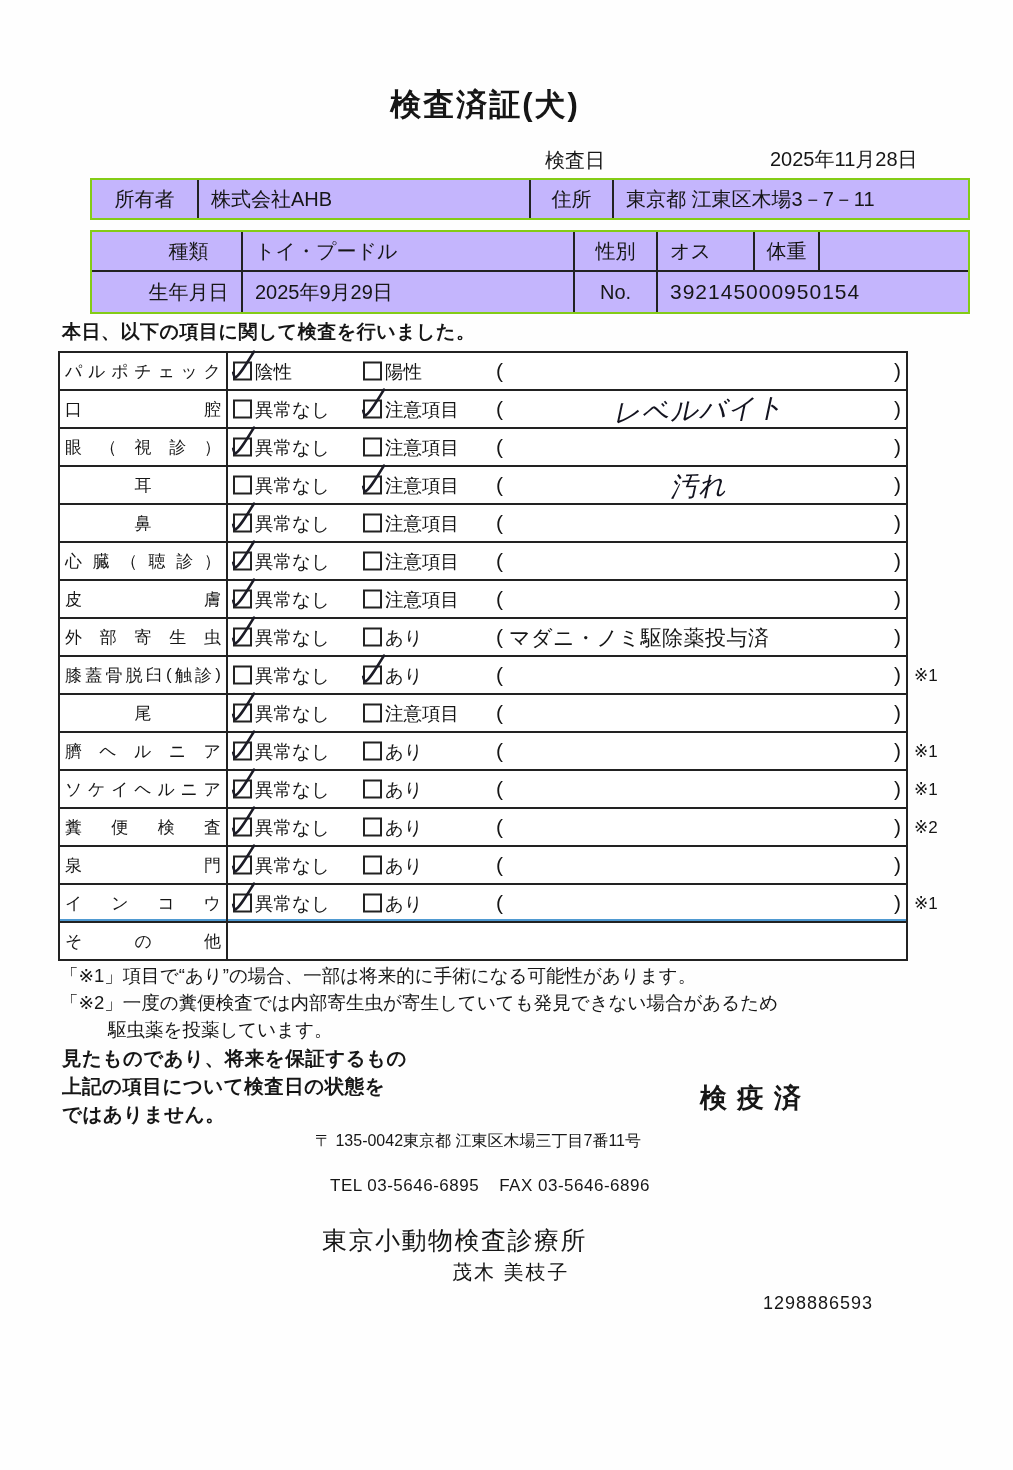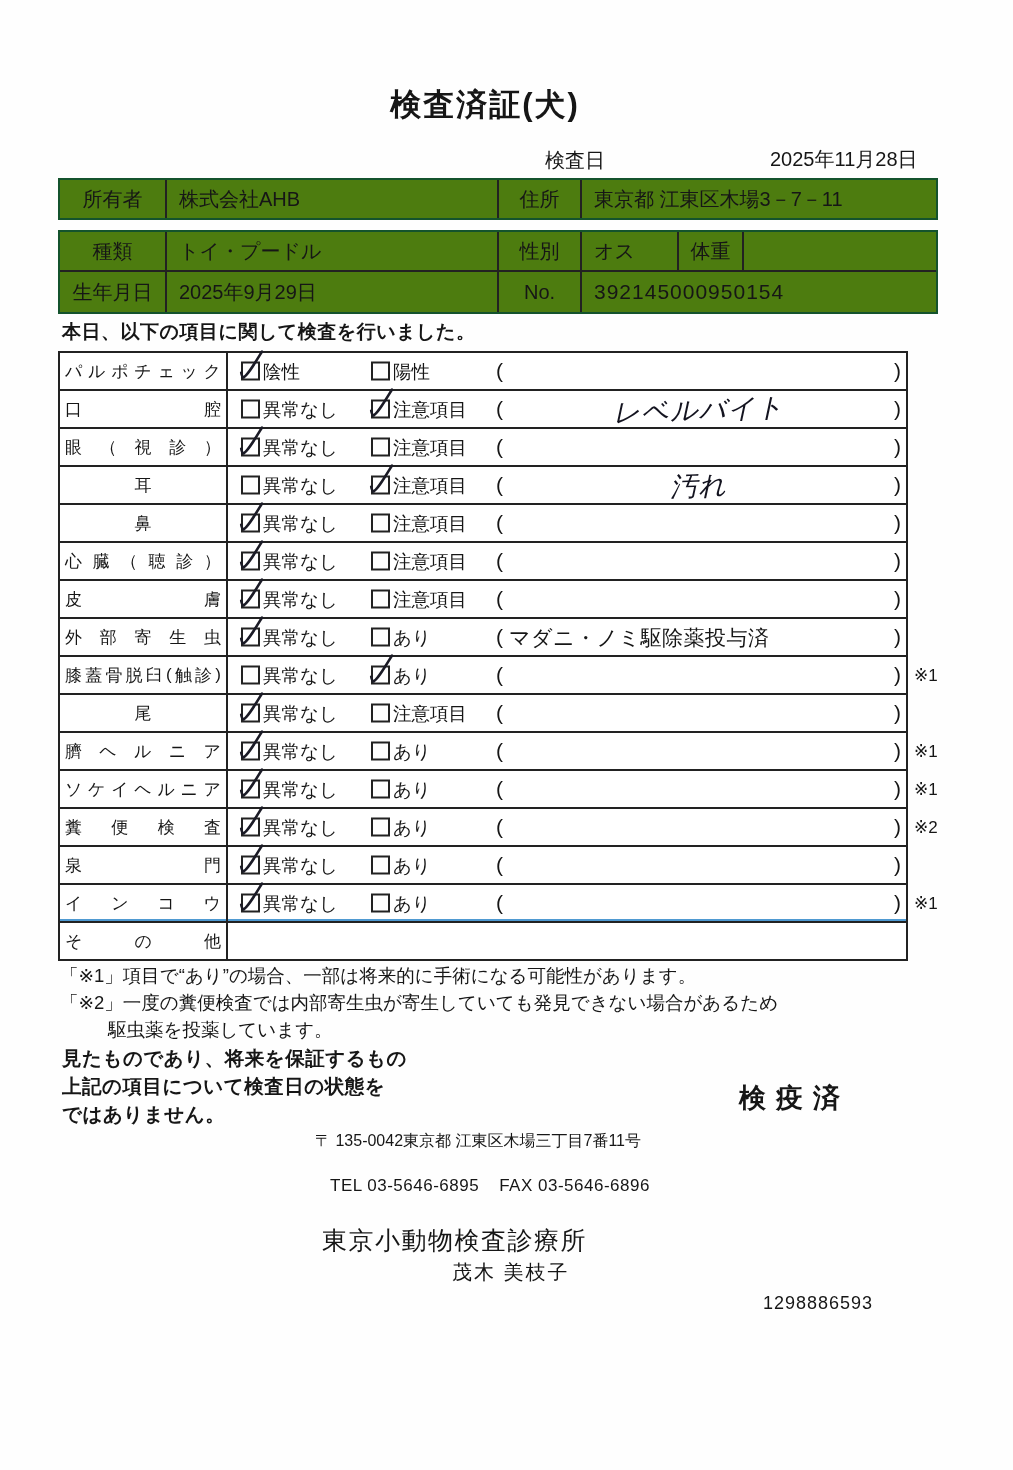--- a/index.html
+++ b/index.html
@@ -8,25 +8,25 @@
     background:#fefefe; color:#161616; overflow:hidden;
     font-family:"Liberation Sans","DejaVu Sans",sans-serif;
   }
   .abs{position:absolute;}
   
   .doc-title{left:0; top:84px; width:970px; text-align:center;
     font-size:31px; font-weight:600; letter-spacing:2px;}
   .insp-date-label{left:545px; top:147px; font-size:20px;}
   .insp-date{left:770px; top:146px; width:166px; font-size:20px;}
   
-  .box{border:2px solid #14532d; box-sizing:border-box; background:#4d7c0f;}
+  .box{border:2px solid #84cc16; box-sizing:border-box; background:#c4b5fd;margin-left:32px;}
   .info1{left:58px; top:178px; width:880px; height:42px; display:grid;
     grid-template-columns:107px 332px 83px 1fr;}
   .info2{left:58px; top:230px; width:880px; height:84px; display:grid; grid-template-rows:40px 40px;}
-  .irow{display:grid;}
+  .irow{display:grid;padding-left:44px;}
   .irow1{grid-template-columns:107px 332px 83px 97px 65px 1fr; border-bottom:2px solid #222;}
   .irow2{grid-template-columns:107px 332px 83px 1fr;}
   .cell{display:flex; align-items:center; font-size:20px; box-sizing:border-box; overflow:hidden;}
   .cell.lab{justify-content:center; border-right:2px solid #222;}
   .cell.val{padding-left:12px;}
   .cell.vdiv{border-right:2px solid #222;}
   .cell.num{font-size:21px; letter-spacing:1px;}
   .cell.weight{justify-content:flex-end; padding-right:16px; gap:13px;}
   .cell.weight .unit{font-size:17px;}
   
@@ -34,37 +34,37 @@
   
   .exam-table{left:58px; top:351px; width:850px; border:2px solid #222; box-sizing:border-box; background:#fff;}
   .trow{position:relative; display:flex; height:36px; border-bottom:2px solid #222;}
   .trow:last-child{border-bottom:none;}
   .trow.blue-edge{box-shadow:inset 0 -2px 0 #4f9ad2;}
   .tlabel{width:168px; flex:0 0 168px; border-right:2px solid #222; box-sizing:border-box;
     padding:0 5px; font-size:17px; overflow:hidden; white-space:nowrap;}
   .tlabel.justify{display:flex; justify-content:space-between; align-items:center;}
   .tlabel.center{display:flex; justify-content:center; align-items:center;}
   .tbody{flex:1; position:relative;}
-  .opt{position:absolute; top:50%; transform:translateY(-50%); display:flex; align-items:center; font-size:18.5px;margin-left:8px;}
+  .opt{position:absolute; top:50%; transform:translateY(-50%); display:flex; align-items:center; font-size:18.5px;}
   .opt1{left:5px;} .opt2{left:135px;}
   .cb{width:15px; height:15px; border:2px solid #222; position:relative; margin-right:3px; flex:0 0 auto;}
   .cb svg{position:absolute; left:-4px; top:-14px; width:27px; height:33px; display:none; overflow:visible;}
   .cb.checked svg{display:block;}
   .parens{position:absolute; left:268px; right:5px; top:0; bottom:0; display:flex; align-items:center; font-size:21px;}
   .pv{flex:1; text-align:center; line-height:1;}
   .pv.hand{font-family:"DejaVu Sans",sans-serif; font-style:italic; font-weight:500;
     font-size:27px; transform:rotate(-2deg); color:#13131f; letter-spacing:1px;}
   .pv.print{font-size:21px; text-align:left; padding-left:6px; font-weight:500; letter-spacing:0.5px; font-style:normal;}
   .tnote{position:absolute; left:calc(100% + 8px); top:50%; transform:translateY(-50%);
     font-size:17px; white-space:nowrap;}
   
   .footnotes{left:60px; top:963px; width:880px; font-size:18.5px; line-height:1.45;}
   .footnotes .indent{padding-left:48px;}
   .disclaimer{left:62px; top:1044px; font-size:19.5px; font-weight:bold; line-height:1.44; letter-spacing:0.5px;}
-  .stamp{left:700px; top:1080px; font-size:27px; font-weight:600; letter-spacing:10px;margin-left:39px;}
+  .stamp{left:700px; top:1080px; font-size:27px; font-weight:600; letter-spacing:10px;}
   .postal{left:315px; top:1131px; display:flex; font-size:16px;}
   .telfax{left:330px; top:1176px; display:flex; gap:20px; font-size:17px; letter-spacing:0.5px;}
   .clinic-name{left:322px; top:1224px; font-size:25px; letter-spacing:1.5px;}
   .doctor-name{left:452px; top:1259px; font-size:20px; letter-spacing:2px;}
   .doc-code{left:763px; top:1293px; font-size:18px; letter-spacing:1px;}
 </style>
 </head>
 <body>
 
 <div class="page">

